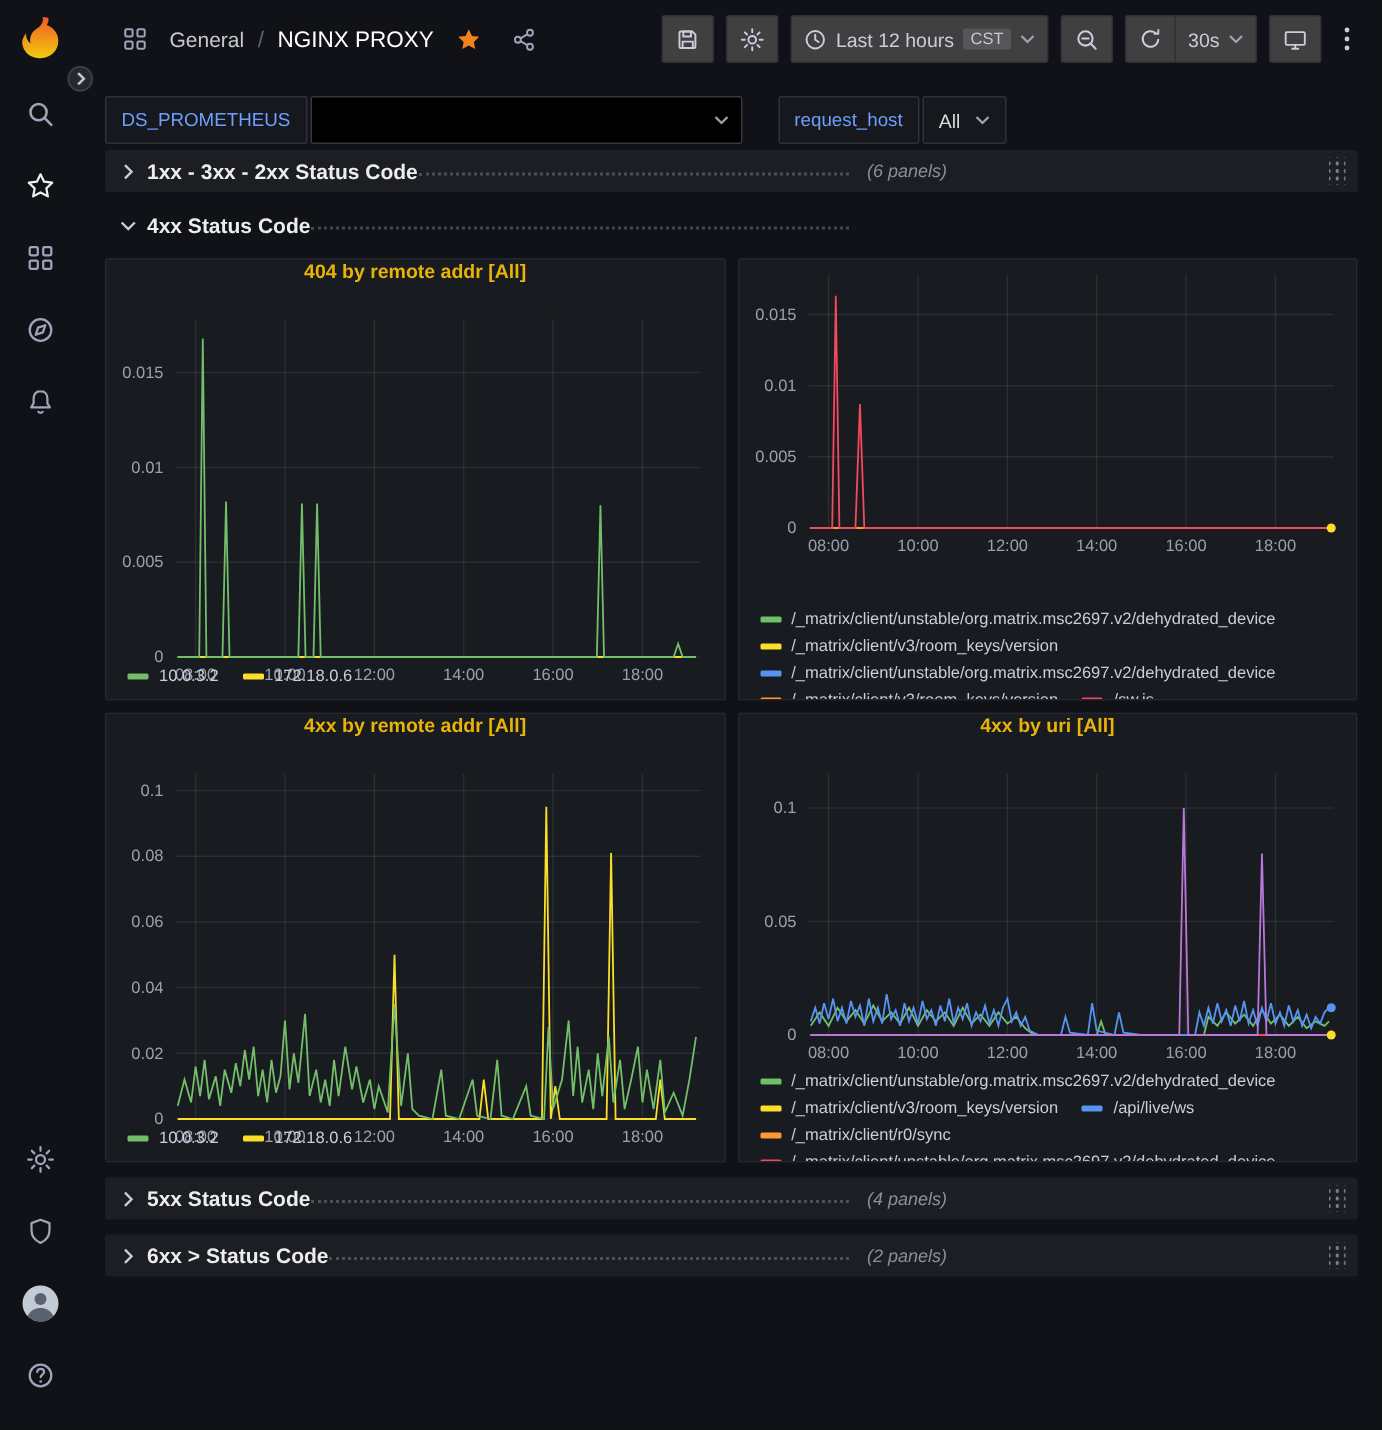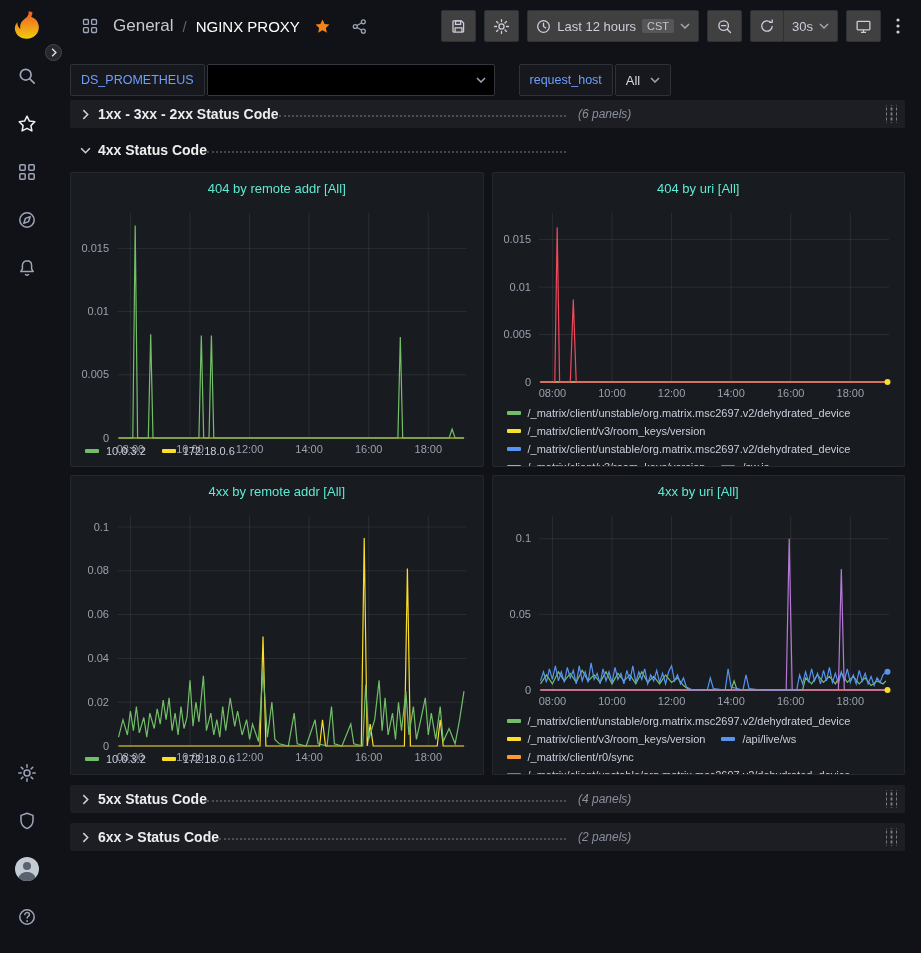--- a/index.html
+++ b/index.html
@@ -11,21 +11,21 @@
 .sidebar{width:54px;flex:0 0 54px;display:flex;flex-direction:column;align-items:center;padding:10px 0 12px}
 .side-logo{margin-bottom:12px;cursor:pointer}
 .side-icon{width:40px;height:48px;display:flex;align-items:center;justify-content:center;color:#9da5b8;cursor:pointer;background:none;border:none}
 .side-icon.active{color:#eef0f3}
 .side-bottom{margin-top:auto;display:flex;flex-direction:column;align-items:center}
 .expand-btn{position:fixed;left:45px;top:44px;width:17px;height:17px;border-radius:50%;background:#26282d;border:1px solid #44474e;color:#d8d9dd;display:flex;align-items:center;justify-content:center;z-index:10;cursor:pointer;padding:0}
 
 .main{flex:1;display:flex;flex-direction:column;min-width:0}
 .topbar{height:52px;flex:0 0 52px;display:flex;align-items:center;padding:0 14px 0 22px}
 .crumbs{display:flex;align-items:center;gap:9px}
-.crumb-section{color:#c7c8cd;font-size:17px;cursor:pointer}
+.crumb-section{color:#c7c8cd;font-size:14px;cursor:pointer}
 .crumb-sep{color:#60636b;font-size:15px}
 .crumb-title{color:#fff;font-size:15px;font-weight:500;cursor:pointer}
 .icon-btn{background:none;border:none;color:#9da5b8;display:flex;align-items:center;justify-content:center;width:28px;height:28px;cursor:pointer}
 .star-btn{color:#f2821a}
 .tb-actions{margin-left:auto;display:flex;align-items:center;gap:8px}
 .tb-btn{height:32px;min-width:32px;display:flex;align-items:center;justify-content:center;gap:6px;padding:0 8px;background:#404040;border:1px solid #2e3138;border-radius:2px;color:#ccccdc;font-size:13px;cursor:pointer}
 .btn-group{display:flex}
 .btn-group .tb-btn{border-radius:2px 0 0 2px}
 .btn-group .tb-btn + .tb-btn{border-left:none;border-radius:0 2px 2px 0}
 .badge{font-size:11px;padding:1px 5px;border-radius:2px;background:rgba(204,204,220,.16);color:#c3c6cf}
@@ -43,21 +43,21 @@
 .row-header.collapsed{background:rgba(204,204,220,.065)}
 .chev{color:#ccccdc;display:flex;width:14px;justify-content:center;margin-right:6px}
 .row-left{display:flex;align-items:center;width:496px;flex:0 0 auto;min-width:0}
 .row-title{font-size:14px;font-weight:700;color:#eceded;white-space:nowrap;}
 .dots{flex:1;border-top:2px dotted rgba(204,204,220,.28);margin-right:8px;margin-top:3px}
 .row-count{font-size:12px;font-style:italic;color:#8a8f9d;white-space:nowrap;margin-left:4px}
 .grip{margin-left:auto;width:11px;height:18px;background-image:radial-gradient(circle,rgba(204,204,220,.55) 1.1px,transparent 1.3px);background-size:5.5px 5px;background-position:center;cursor:grab}
 
 .panel-grid{display:grid;grid-template-columns:1fr 1fr;gap:8px;margin-bottom:8px}
 .panel{background:#181b1f;border:1px solid rgba(204,204,220,.07);border-radius:2px;display:flex;flex-direction:column;min-width:0;overflow:hidden}
-.panel-title{height:30px;flex:0 0 30px;display:flex;align-items:center;justify-content:center;font-size:13px;font-weight:400;color:#5eead4;cursor:pointer}
+.panel-title{height:30px;flex:0 0 30px;display:flex;align-items:flex-start;justify-content:center;font-size:13px;font-weight:700;color:#eab308;cursor:pointer}
 .chart{flex:1;min-height:0}
 .legend{flex:0 0 auto;padding:2px 14px 6px;display:flex;flex-wrap:wrap;column-gap:16px;row-gap:0;overflow:hidden}
 .legend.multi{height:64px}
 .legend-item{display:flex;align-items:center;gap:7px;font-size:11px;color:#ccccdc;line-height:18px;white-space:nowrap;cursor:pointer}
 .swatch{width:14px;height:4px;border-radius:1px;flex:0 0 14px}
 .grid line{stroke:rgba(204,204,220,.1);stroke-width:1}
 .yl{fill:#9aa0ae;font-size:11px;text-anchor:end}
 .xl{fill:#9aa0ae;font-size:11px;text-anchor:middle}
 </style>
 </head>
@@ -367,23 +367,20 @@
               <span class="swatch" style="background: rgb(115, 191, 105);"></span>
               <span>10.0.3.2</span>
             </div>
             <div class="legend-item">
               <span class="swatch" style="background: rgb(250, 222, 42);"></span>
               <span>172.18.0.6</span>
             </div>
           </div>
       </section>
       <section class="panel">
-        <header class="panel-title">
-          <span>404 by uri [All]</span>
-        </header>
         <div class="chart">
             <svg width="412" height="199">
               <g class="grid">
                 <line x1="46" x2="396" y1="179.0" y2="179.0"></line>
                 <line x1="46" x2="396" y1="131.5" y2="131.5"></line>
                 <line x1="46" x2="396" y1="84.1" y2="84.1"></line>
                 <line x1="46" x2="396" y1="36.6" y2="36.6"></line>
                 <line x1="59.4" x2="59.4" y1="10" y2="179"></line>
                 <line x1="119.0" x2="119.0" y1="10" y2="179"></line>
                 <line x1="178.6" x2="178.6" y1="10" y2="179"></line>

